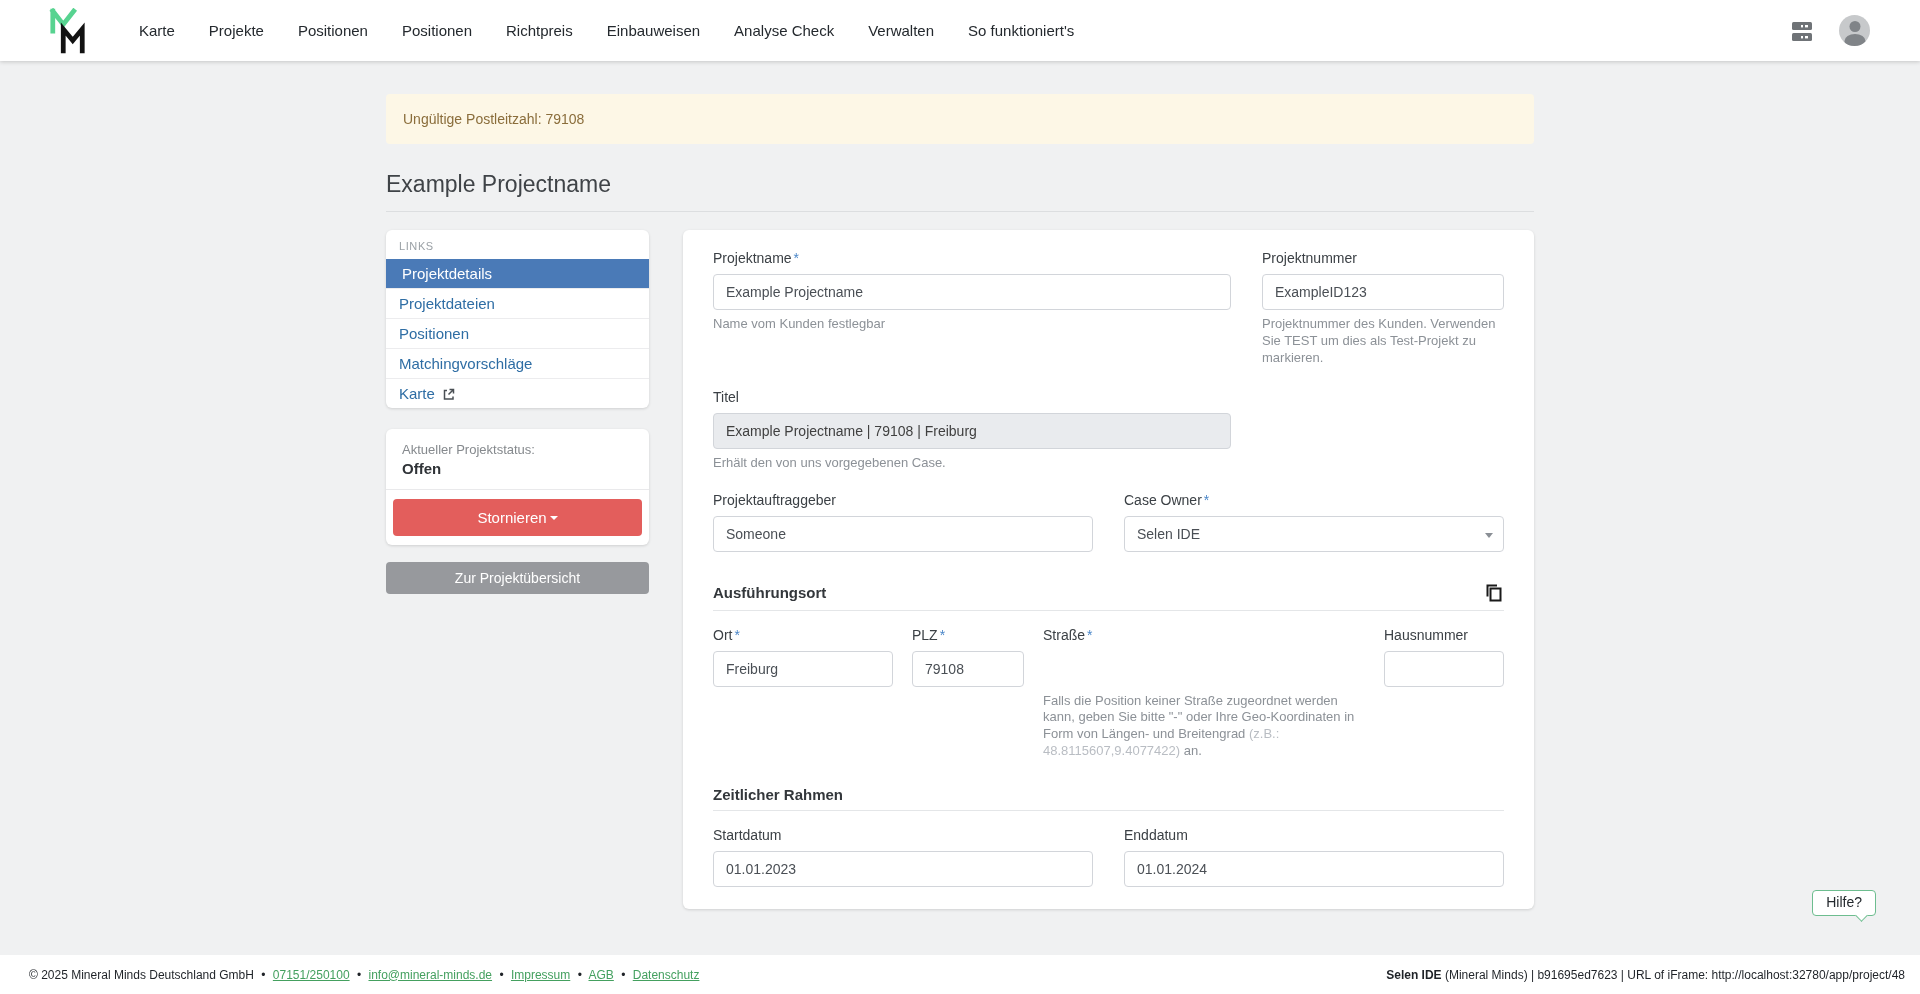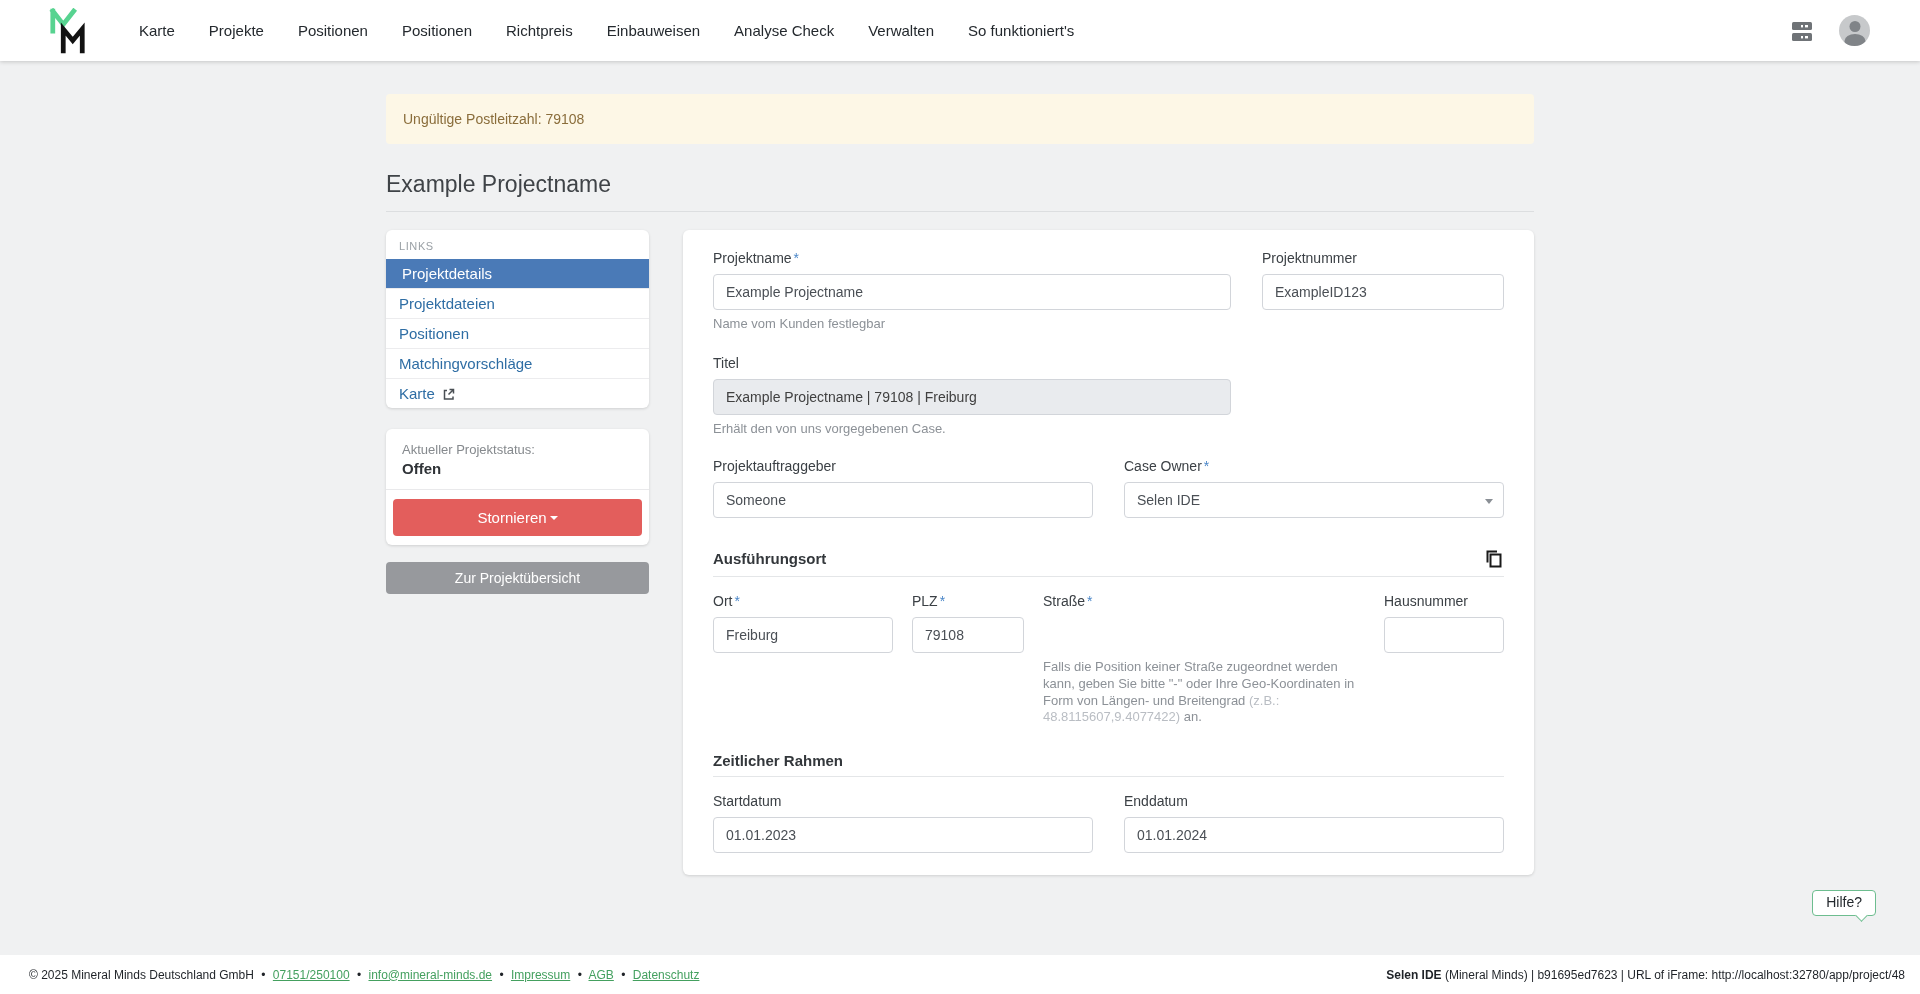--- a/index.html
+++ b/index.html
@@ -249,20 +249,21 @@
         <div class="col-main">
           <label class="f-label">
             <span>Projektname</span><span class="req">*</span>
           </label>
           <input class="f-input" type="text" value="Example Projectname" style="">
           <div class="helper">Name vom Kunden festlegbar</div>
         </div>
         <div class="col-side">
           <label class="f-label">Projektnummer</label>
           <input class="f-input" type="text" value="ExampleID123" style="">
+          <div class="helper">Projektnummer des Kunden. Verwenden Sie TEST um dies als Test-Projekt zu markieren.</div>
         </div>
       </div>
 
       <div class="row mt-row1">
         <div class="col-main">
           <label class="f-label">Titel</label>
           <input class="f-input" type="text" disabled="" value="Example Projectname | 79108 | Freiburg" style="">
           <div class="helper">Erhält den von uns vorgegebenen Case.</div>
         </div>
       </div>

